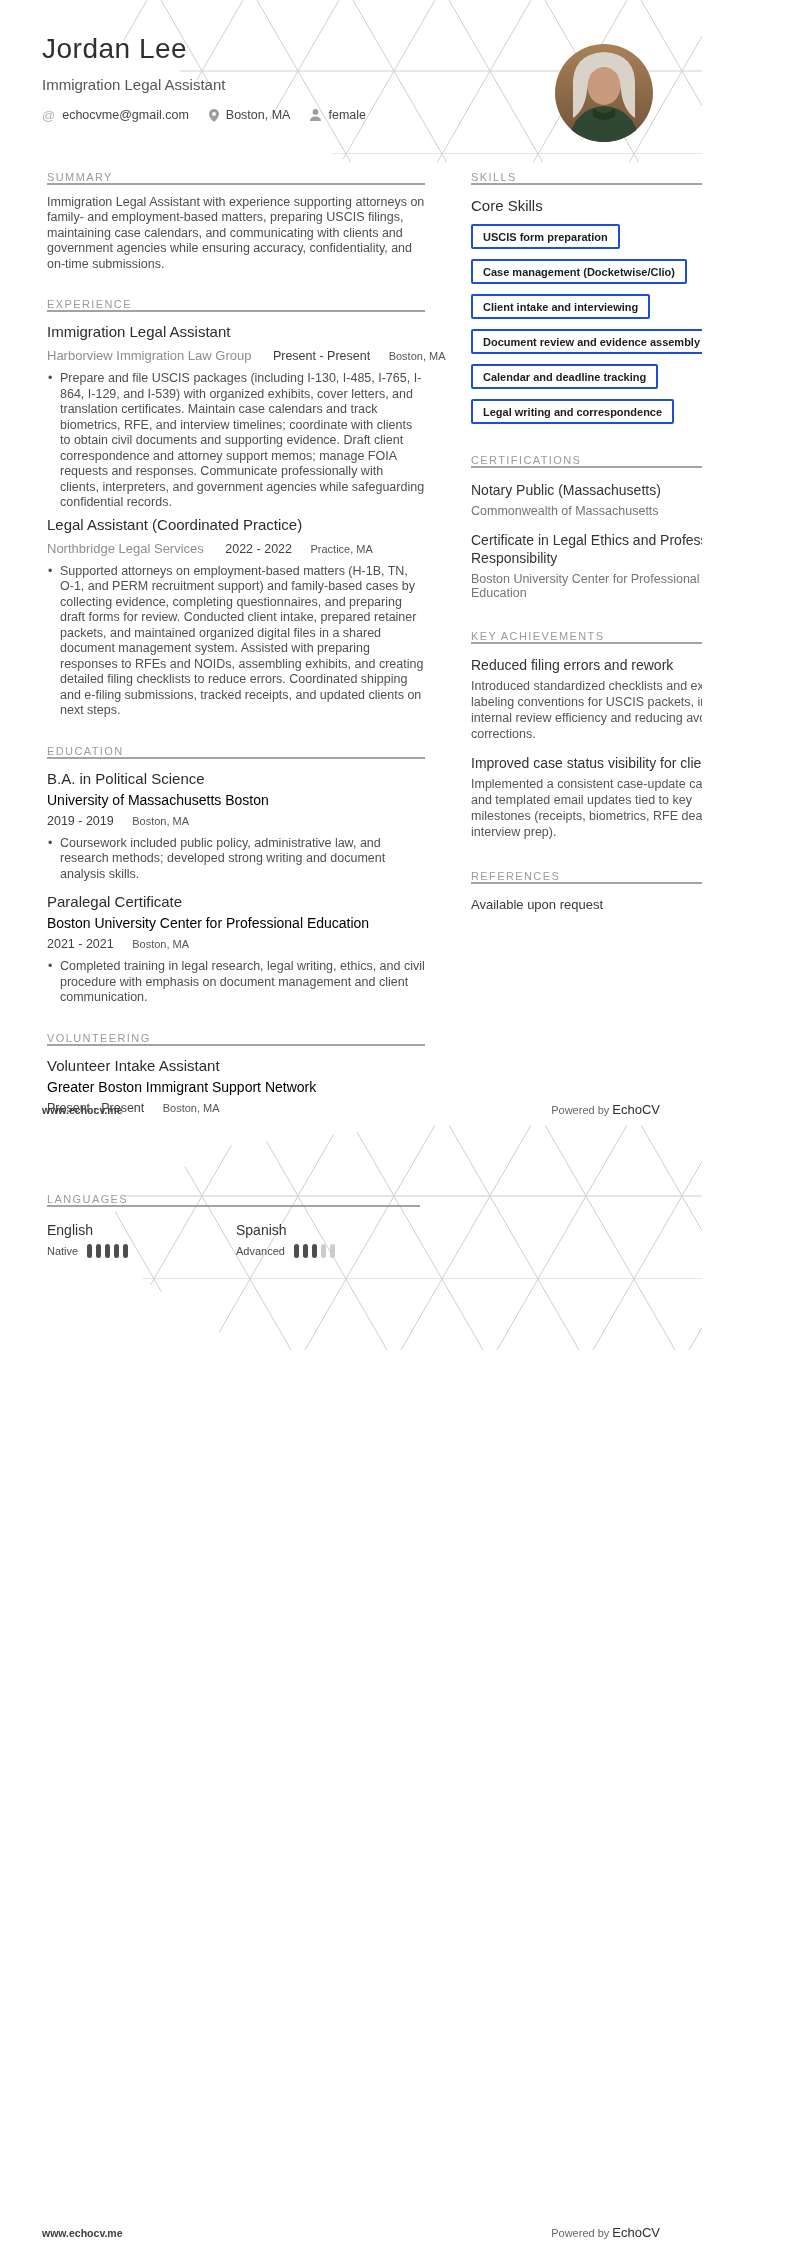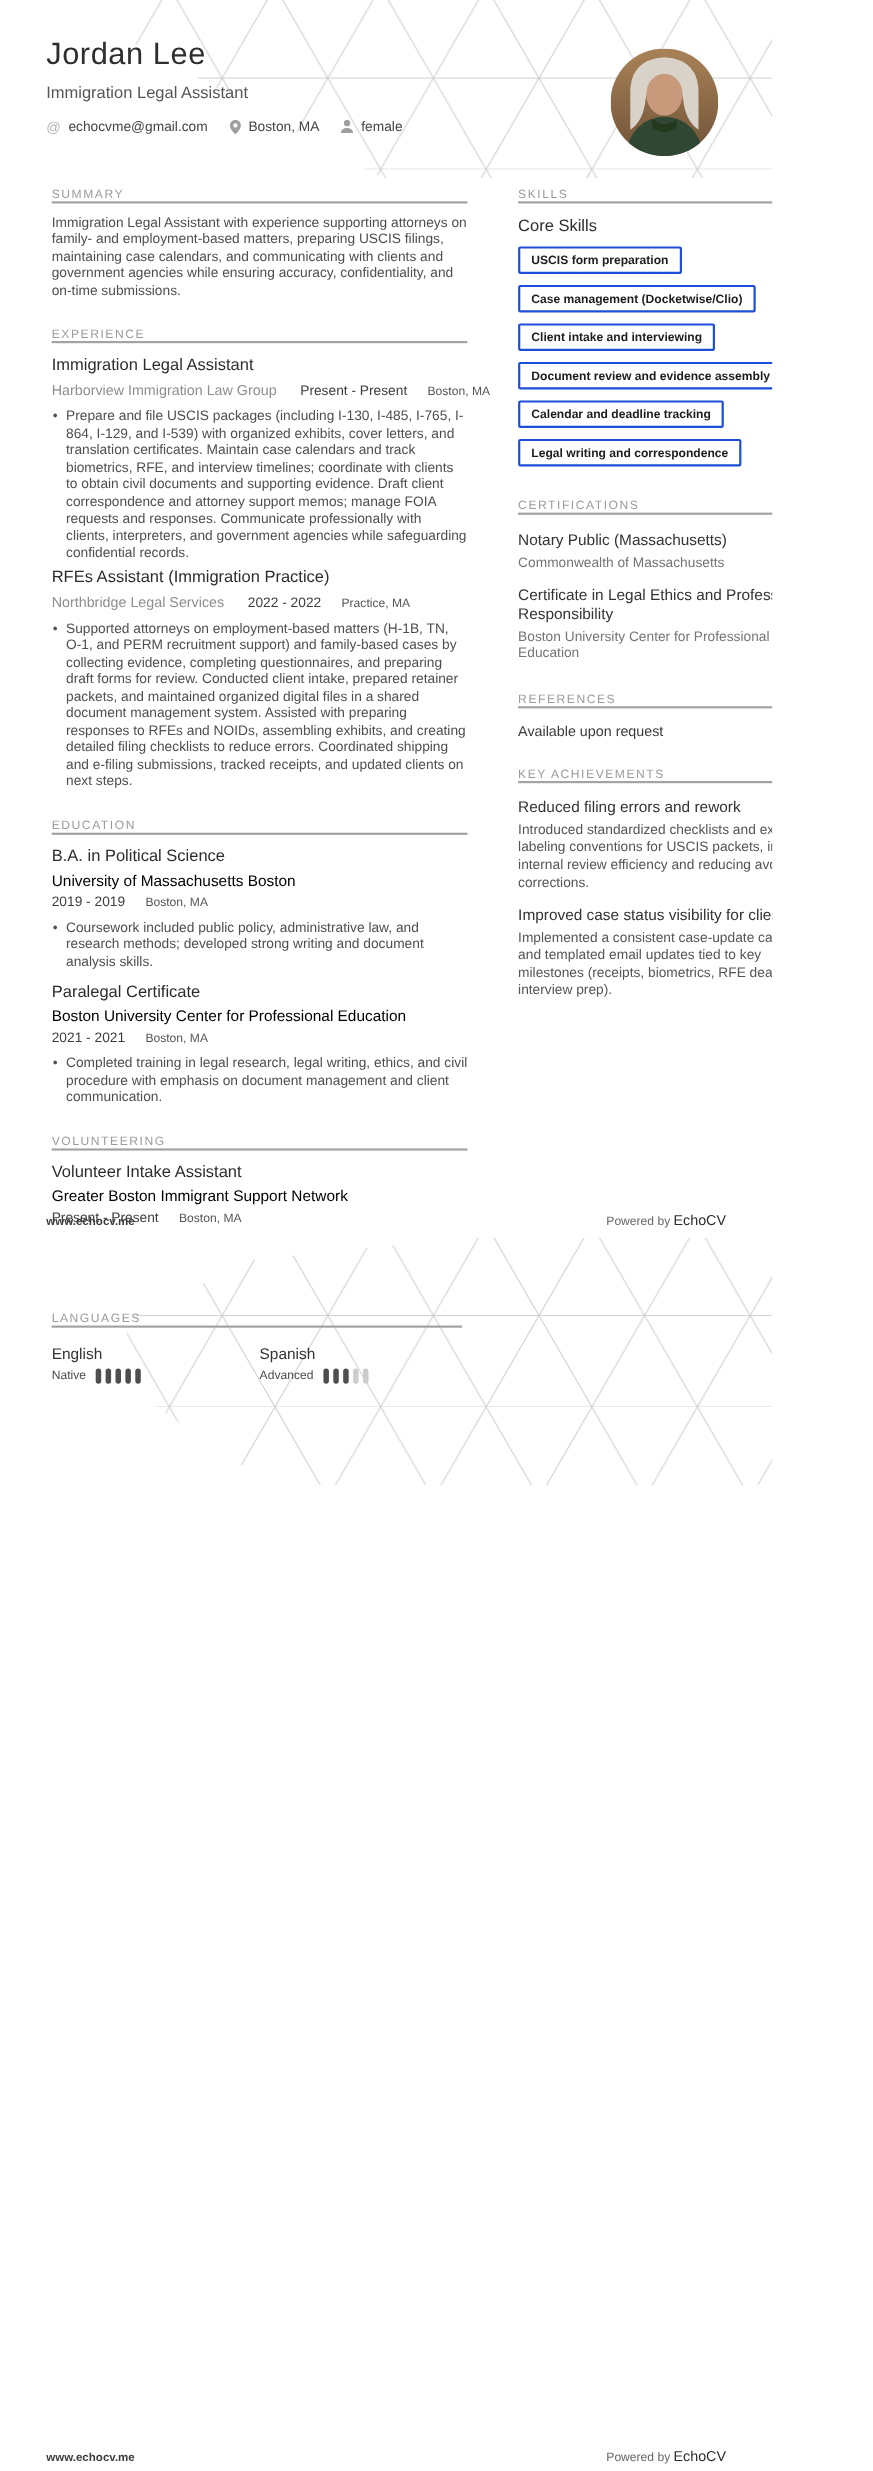--- a/index.html
+++ b/index.html
@@ -147,21 +147,21 @@
           <div class="entry-title">Immigration Legal Assistant</div>
           <div class="entry-meta">
             <span class="company">Harborview Immigration Law Group</span>
             <span class="dates">Present - Present</span>
             <span class="loc">Boston, MA</span>
           </div>
           <div class="bullet">Prepare and file USCIS packages (including I-130, I-485, I-765, I-864, I-129, and I-539) with organized exhibits, cover letters, and translation certificates. Maintain case calendars and track biometrics, RFE, and interview timelines; coordinate with clients to obtain civil documents and supporting evidence. Draft client correspondence and attorney support memos; manage FOIA requests and responses. Communicate professionally with clients, interpreters, and government agencies while safeguarding confidential records.</div>
         </div>
 
         <div>
-          <div class="entry-title tight">RFEs Assistant (Immigration Practice)</div>
+          <div class="entry-title tight">Legal Assistant (Coordinated Practice)</div>
           <div class="entry-meta">
             <span class="company">Northbridge Legal Services</span>
             <span class="dates">2022 - 2022</span>
             <span class="loc">Practice, MA</span>
           </div>
           <div class="bullet">Supported attorneys on employment-based matters (H-1B, TN, O-1, and PERM recruitment support) and family-based cases by collecting evidence, completing questionnaires, and preparing draft forms for review. Conducted client intake, prepared retainer packets, and maintained organized digital files in a shared document management system. Assisted with preparing responses to RFEs and NOIDs, assembling exhibits, and creating detailed filing checklists to reduce errors. Coordinated shipping and e-filing submissions, tracked receipts, and updated clients on next steps.</div>
         </div>
       </section>
 
       <section class="sec">
@@ -220,35 +220,35 @@
         <div>
           <div class="cert-title">Notary Public (Massachusetts)</div>
           <div class="cert-issuer">Commonwealth of Massachusetts</div>
         </div>
         <div>
           <div class="cert-title">Certificate in Legal Ethics and Professional Responsibility</div>
           <div class="cert-issuer">Boston University Center for Professional Education</div>
         </div>
       </section>
 
+      <section class="sec" style="margin-bottom:30px;">
+        <div class="sec-label">KEY ACHIEVEMENTS</div>
+        <div>
+          <div class="ach-title">Reduced filing errors and rework</div>
+          <div class="ach-text">Introduced standardized checklists and exhibit labeling conventions for USCIS packets, improving internal review efficiency and reducing avoidable corrections.</div>
+        </div>
+        <div>
+          <div class="ach-title">Improved case status visibility for clients</div>
+          <div class="ach-text">Implemented a consistent case-update cadence and templated email updates tied to key milestones (receipts, biometrics, RFE deadlines, interview prep).</div>
+        </div>
+      </section>
+
       <section class="sec">
         <div class="sec-label">REFERENCES</div>
         <div class="ref-text">Available upon request</div>
-      </section>
-
-      <section class="sec" style="margin-bottom:30px;">
-        <div class="sec-label">KEY ACHIEVEMENTS</div>
-        <div>
-          <div class="ach-title">Reduced filing errors and rework</div>
-          <div class="ach-text">Introduced standardized checklists and exhibit labeling conventions for USCIS packets, improving internal review efficiency and reducing avoidable corrections.</div>
-        </div>
-        <div>
-          <div class="ach-title">Improved case status visibility for clients</div>
-          <div class="ach-text">Implemented a consistent case-update cadence and templated email updates tied to key milestones (receipts, biometrics, RFE deadlines, interview prep).</div>
-        </div>
       </section>
     </div>
   </div>
 
   <div class="footer">
     <a class="site-link">www.echocv.me</a>
     <span class="powered">
       <span>Powered by</span><span class="brand">EchoCV</span>
     </span>
   </div>

